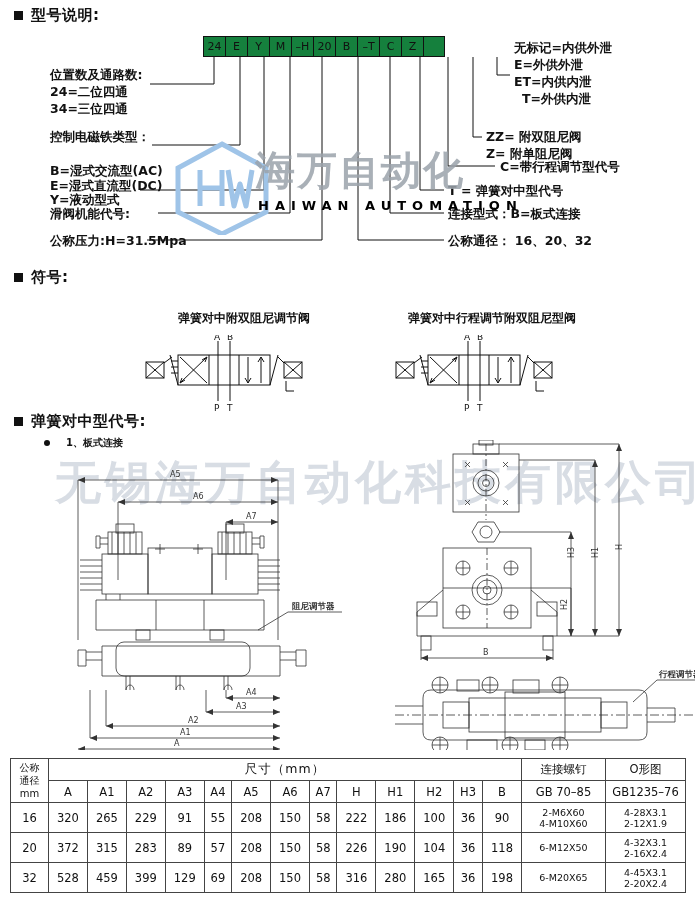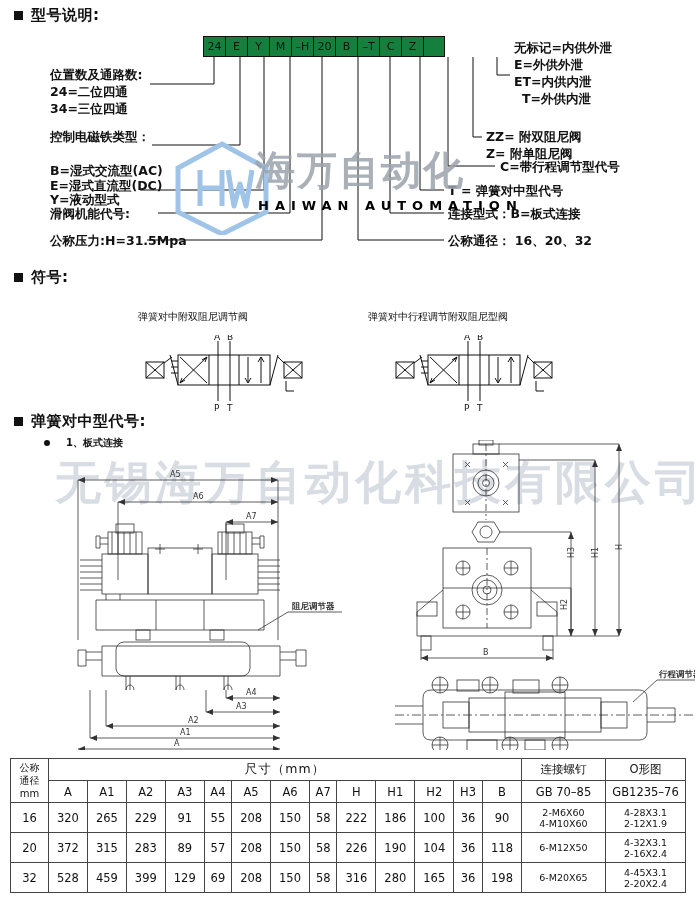--- a/index.html
+++ b/index.html
@@ -37,21 +37,21 @@
   .code-cell:last-child { border-right:1px solid #111; }
 
   .lbl {
     position:absolute; font-size:12.5px; line-height:17px;
     white-space:nowrap; font-weight:bold;
   }
 
   
   #sec-sym { position:absolute; left:14px; top:268px; }
   .sym-title {
-    position:absolute; font-size:10px; font-weight:normal; white-space:nowrap;
+    position:absolute; font-size:12px; font-weight:bold; white-space:nowrap;margin-left:40px;
   }
 
   
   #sec-dim { position:absolute; left:14px; top:412px; }
   .sub-head {
     position:absolute; left:44px; top:436px;
     font-size:10px; font-weight:bold; display:flex; align-items:center; gap:16px;
   }
   .sub-head .dot {
     width:6px;height:6px;border-radius:50%;background:#111;display:inline-block;

